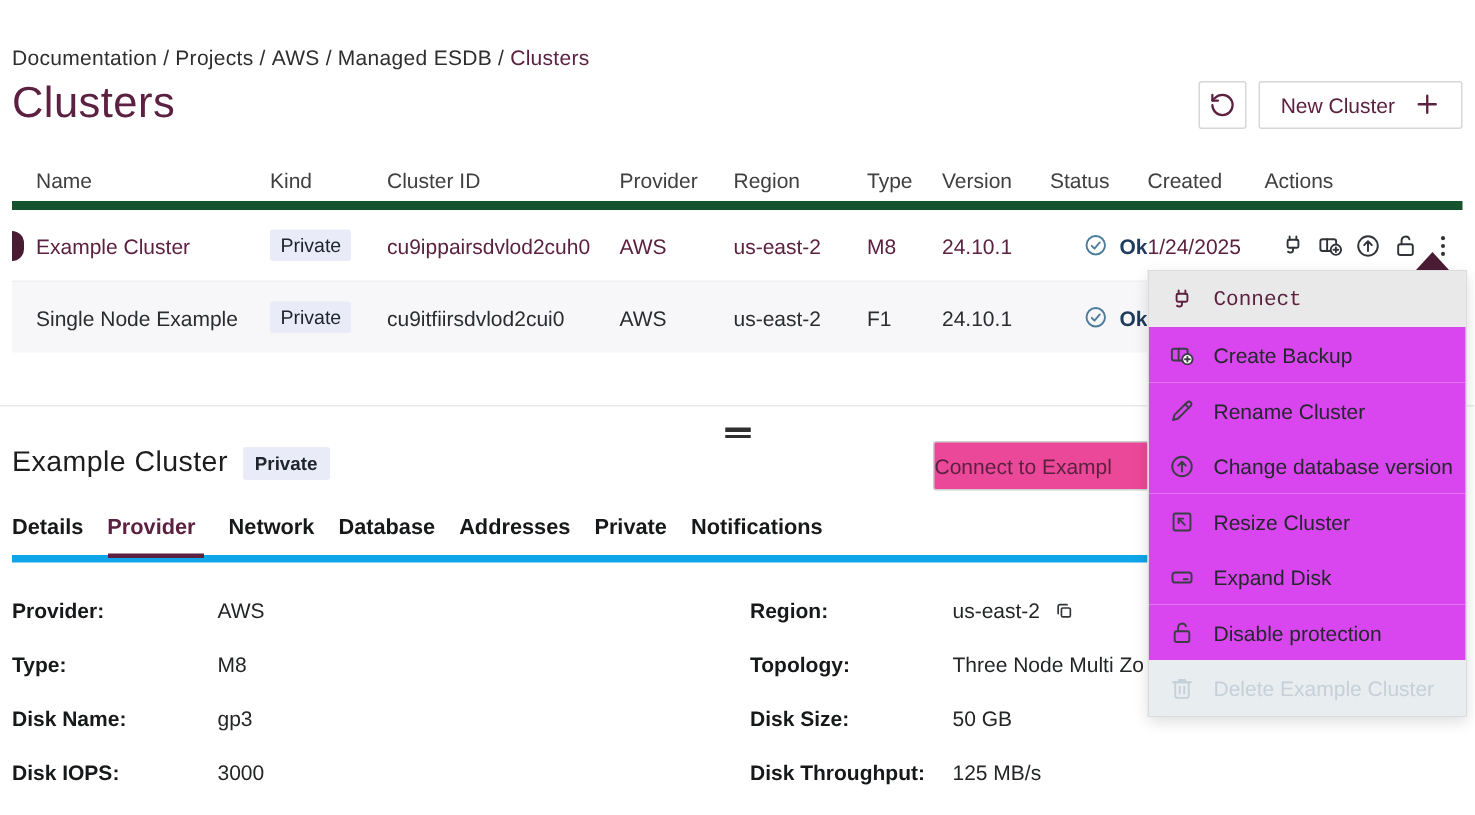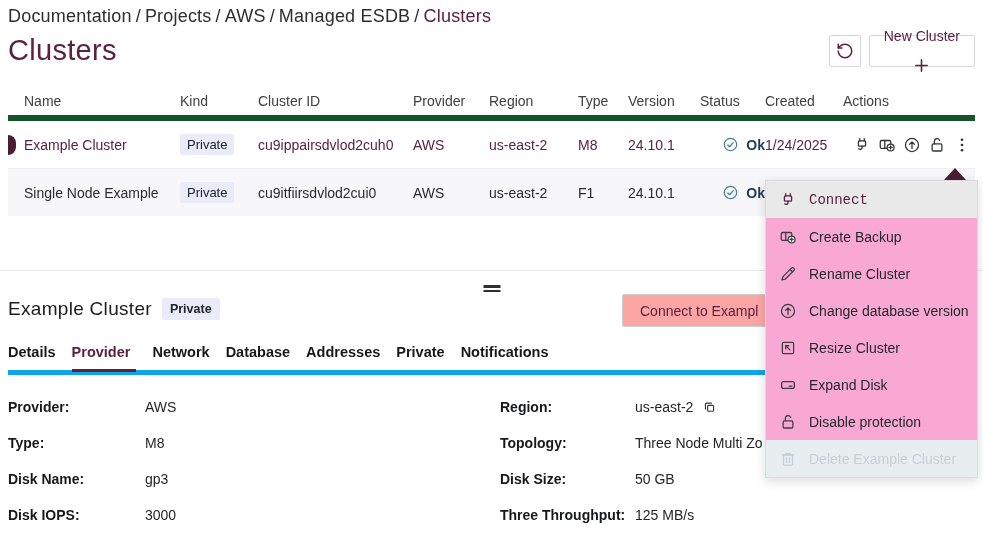--- a/index.html
+++ b/index.html
@@ -4,30 +4,30 @@
 <style>
   * { margin:0; padding:0; box-sizing:border-box; }
   html,body { width:983px; height:543px; overflow:hidden; }
   body {
     font-family:"Liberation Sans", sans-serif;
     background:#ffffff; color:#1c1e21; position:relative;
   }
   .page { position:relative; width:983px; height:543px; padding:6px 8px 0 8px; }
 
   
-  .breadcrumb { font-size:18px; color:#2e2e30; letter-spacing:.2px; }
+  .breadcrumb { font-size:14px; color:#2e2e30; letter-spacing:.2px;margin-top:24px; }
   .breadcrumb .sep { margin:0 4px; color:#2e2e30; }
   .breadcrumb .crumb-current { color:#5c2140; }
 
   
   .header-row { display:flex; align-items:center; margin-top:7px; }
   .page-title { font-size:29px; font-weight:500; color:#5c2140; letter-spacing:.3px; }
   .header-actions { margin-left:auto; display:flex; gap:8px; align-items:center; }
   .btn { display:flex; align-items:center; justify-content:center; background:#fff;
-         border:1px solid #d7d7d9; border-radius:2px; height:32px; cursor:pointer;flex-direction:column; }
+         border:1px solid #d7d7d9; border-radius:2px; height:32px; cursor:pointer; }
   .btn-refresh { width:32px; }
   .btn-new-cluster { padding:0 14px; gap:13px; font-size:14px; font-weight:500; color:#5c2140; }
 
   
   .table { margin-top:20px; }
   .t-row { display:grid;
            grid-template-columns:156px 78px 155px 76px 89px 50px 72px 65px 78px 1fr;
            align-items:center; padding-left:16px; font-size:14px; }
   .t-head { height:34px; font-weight:400; color:#404040; border-bottom:6px solid #14532d; }
   .t-data { height:48px; position:relative; border-bottom:1px solid #efeff1; }
@@ -44,41 +44,41 @@
   svg { display:block; }
 
   
   .menu-pointer { position:absolute; left:944px; top:168px; width:0; height:0; z-index:30;
                   border-left:11px solid transparent; border-right:11px solid transparent;
                   border-bottom:12px solid #4a1c33; }
   .context-menu { position:absolute; left:765px; top:180px; width:213px; z-index:25;
                   background:#fff; border:1px solid #dbdbdd;
                   box-shadow:0 3px 10px rgba(0,0,0,.14); }
   .menu-item { height:37px; display:flex; align-items:center; gap:12px; padding-left:13px;
-               font-size:14px; color:#24282d; cursor:pointer; background:#f9a8d4; }
+               font-size:14px; color:#24282d; cursor:pointer; background:#d946ef; }
   .menu-item .m-ic { width:18px; height:18px; color:#3a3f44; flex:0 0 18px; }
   .menu-item-highlight { background:#e9e9e9; color:#5c2140;font-family:Liberation Mono, monospace; }
   .menu-item-highlight .m-ic { color:#5c2140; }
   .menu-item-disabled { background:#e8edf0; color:#c6d0d8; cursor:default; }
   .menu-item-disabled .m-ic { color:#c6d0d8; }
 
   
   .panel { position:absolute; left:0; top:270px; width:983px; height:273px;
            border-top:1px solid #e9e9eb; padding:0 8px; }
   .drag-handle { position:absolute; left:50%; top:12px; transform:translateX(-50%);
                  cursor:row-resize; }
   .drag-handle i { display:block; width:17px; height:2.5px; background:#2f2f2f; margin:2px 0; }
   .panel-heading { display:flex; align-items:center; gap:10px; padding-top:27px; }
   .panel-title { font-size:19px; font-weight:400; color:#1d1d1f; letter-spacing:.3px; }
   .panel-badge { background:#e9ecf8; color:#20242c; font-size:12.5px; font-weight:700;
                  padding:4px 8px; border-radius:2px; }
   .connect-btn { position:absolute; left:622px; top:294px; width:235px; height:33px; z-index:5;
-                 background:#fca5a5; border:1px solid #cfcfd1; border-radius:2px;
+                 background:#ec4899; border:1px solid #cfcfd1; border-radius:2px;
                  font-size:14px; font-weight:500; color:#5c2140; text-align:left;
-                 padding-left:17px; font-family:"Liberation Sans", sans-serif;
+                 font-family:"Liberation Sans", sans-serif;
                  white-space:nowrap; overflow:hidden; cursor:pointer; }
 
   .tabs { display:flex; gap:16px; margin-top:24px; border-bottom:5px solid #0ea5e9; }
   .tab { font-size:14.5px; font-weight:700; color:#17181a; padding-bottom:9px;
          border-bottom:3px solid transparent; margin-bottom:-2px; cursor:pointer; }
   .tab-active { color:#5c2140; border-bottom-color:#5c2140; padding-right:6px; }
 
   .fields { display:grid; grid-template-columns:137px 355px 135px 1fr; margin-top:14px; }
   .fields > div { height:36px; display:flex; align-items:center; font-size:14px; }
   .f-label { font-weight:700; color:#17181a; }
@@ -259,21 +259,21 @@
       <div class="f-label">Topology:</div>
       <div class="f-value">Three Node Multi Zo</div>
 
       <div class="f-label">Disk Name:</div>
       <div class="f-value">gp3</div>
       <div class="f-label">Disk Size:</div>
       <div class="f-value">50 GB</div>
 
       <div class="f-label">Disk IOPS:</div>
       <div class="f-value">3000</div>
-      <div class="f-label">Three Throughput:</div>
+      <div class="f-label">Disk Throughput:</div>
       <div class="f-value">125 MB/s</div>
     </div>
   </div>
 
   <button class="connect-btn">Connect to Exampl</button>
 
   <span class="menu-pointer"></span>
   <div class="context-menu">
 
     <div class="menu-item menu-item-highlight">

